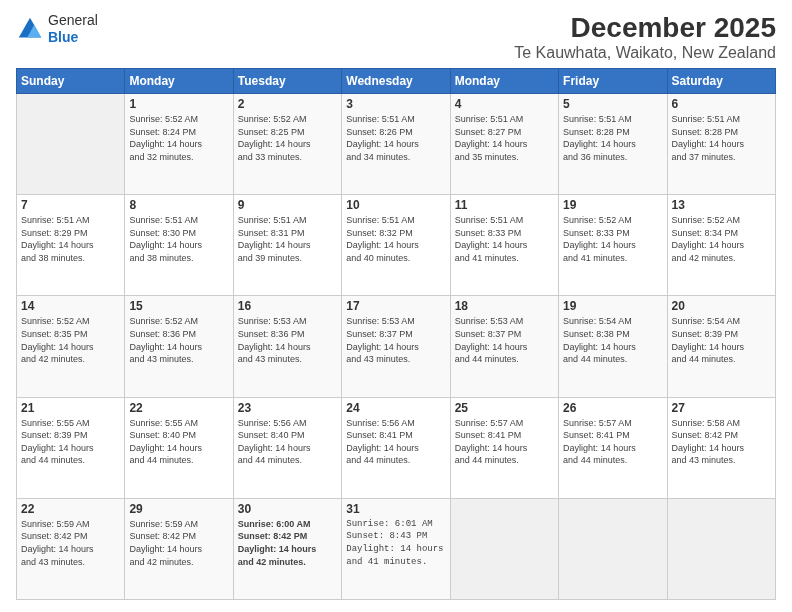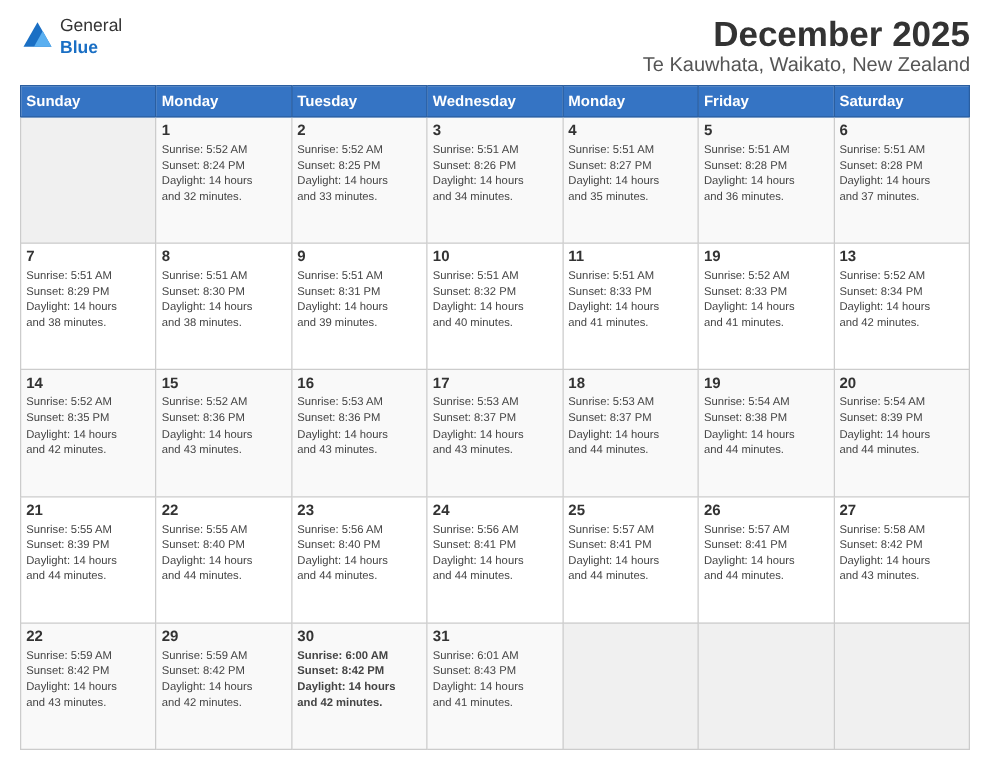--- a/index.html
+++ b/index.html
@@ -350,21 +350,21 @@
             </td>
             <td>
               <span class="day-num">30</span>
               <div class="day-info" style="white-space: pre-line; font-weight: bold;">Sunrise: 6:00 AM
 Sunset: 8:42 PM
 Daylight: 14 hours
 and 42 minutes.</div>
             </td>
             <td>
               <span class="day-num">31</span>
-              <div class="day-info" style="white-space: pre-line;">Sunrise: 6:01 AM
+              <div class="day-info" style="white-space: pre-line; font-family: Liberation Mono, monospace;">Sunrise: 6:01 AM
 Sunset: 8:43 PM
 Daylight: 14 hours
 and 41 minutes.</div>
             </td>
             <td class="empty"></td>
             <td class="empty"></td>
             <td class="empty"></td>
           </tr>
         </tbody>
     </table>

